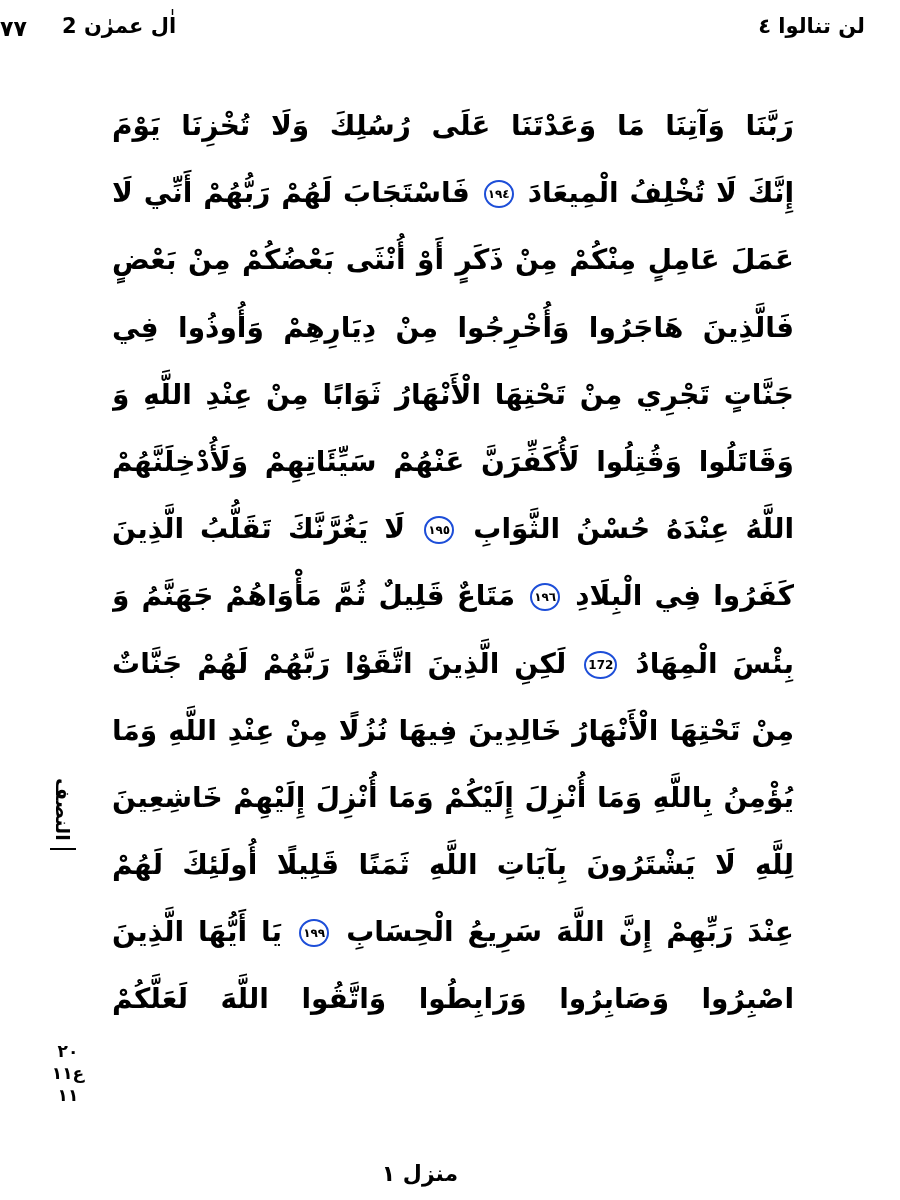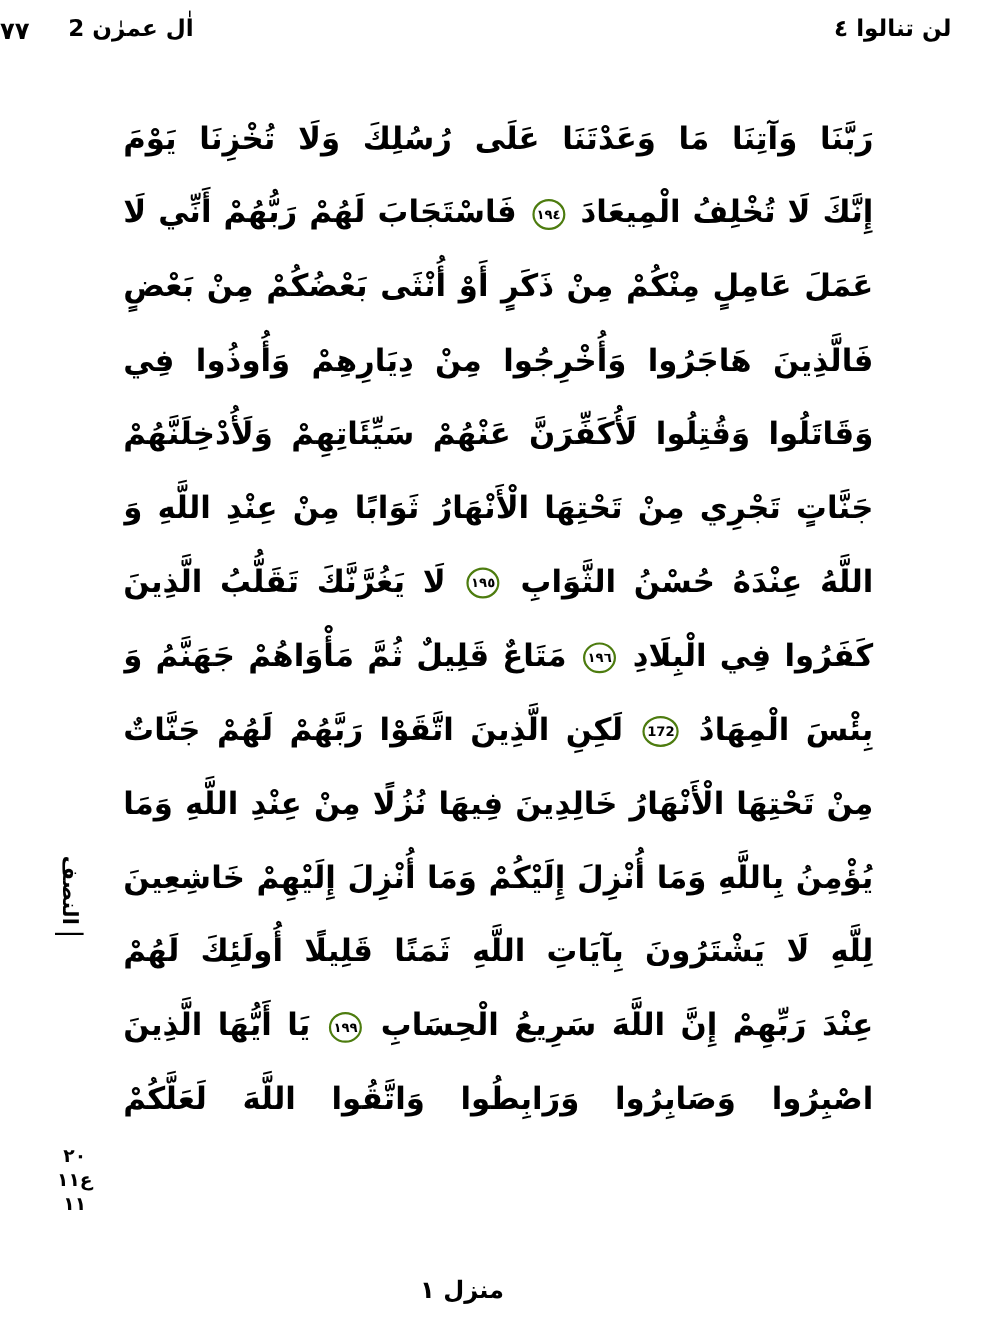--- a/index.html
+++ b/index.html
@@ -20,21 +20,21 @@
   }
   .line{
     direction:rtl;
     font-size:28px;font-weight:bold;
     height:67.2px;line-height:67.2px;
     text-align:justify;text-align-last:justify;
     white-space:normal;overflow:hidden;
   }
   .ayah-marker{
     display:inline-block;
-    border:2px solid #4d7c0f;border-radius:50%;
+    border:2px solid #1d4ed8;border-radius:50%;
     min-width:28px;height:28px;line-height:25px;
     padding:0 2px;box-sizing:border-box;
     text-align:center;text-align-last:center;
     font-size:12px;font-weight:bold;
     vertical-align:middle;
     margin:0 3px;
   }
   
   .half-marker{
     position:absolute;left:40px;top:778px;width:46px;
@@ -67,22 +67,22 @@
   <div class="header-juz">لن تنالوا ٤</div>
   <div class="header-page">٧٧</div>
   <div class="header-surah">اٰل عمرٰن 2</div>
 </div>
 
 <div class="text-block">
     <div class="line" dir="rtl">رَبَّنَا وَآتِنَا مَا وَعَدْتَنَا عَلَى رُسُلِكَ وَلَا تُخْزِنَا يَوْمَ الْقِيَامَةِ</div>
     <div class="line" dir="rtl">إِنَّكَ لَا تُخْلِفُ الْمِيعَادَ <span class="ayah-marker">١٩٤</span> فَاسْتَجَابَ لَهُمْ رَبُّهُمْ أَنِّي لَا أُضِيعُ</div>
     <div class="line" dir="rtl">عَمَلَ عَامِلٍ مِنْكُمْ مِنْ ذَكَرٍ أَوْ أُنْثَى بَعْضُكُمْ مِنْ بَعْضٍ</div>
     <div class="line" dir="rtl">فَالَّذِينَ هَاجَرُوا وَأُخْرِجُوا مِنْ دِيَارِهِمْ وَأُوذُوا فِي سَبِيلِي</div>
+    <div class="line" dir="rtl">جَنَّاتٍ تَجْرِي مِنْ تَحْتِهَا الْأَنْهَارُ ثَوَابًا مِنْ عِنْدِ اللَّهِ وَ</div>
     <div class="line" dir="rtl">وَقَاتَلُوا وَقُتِلُوا لَأُكَفِّرَنَّ عَنْهُمْ سَيِّئَاتِهِمْ وَلَأُدْخِلَنَّهُمْ</div>
-    <div class="line" dir="rtl">جَنَّاتٍ تَجْرِي مِنْ تَحْتِهَا الْأَنْهَارُ ثَوَابًا مِنْ عِنْدِ اللَّهِ وَ</div>
     <div class="line" dir="rtl">اللَّهُ عِنْدَهُ حُسْنُ الثَّوَابِ <span class="ayah-marker">١٩٥</span> لَا يَغُرَّنَّكَ تَقَلُّبُ الَّذِينَ</div>
     <div class="line" dir="rtl">كَفَرُوا فِي الْبِلَادِ <span class="ayah-marker">١٩٦</span> مَتَاعٌ قَلِيلٌ ثُمَّ مَأْوَاهُمْ جَهَنَّمُ وَ</div>
     <div class="line" dir="rtl">بِئْسَ الْمِهَادُ <span class="ayah-marker">172</span> لَكِنِ الَّذِينَ اتَّقَوْا رَبَّهُمْ لَهُمْ جَنَّاتٌ تَجْرِي</div>
     <div class="line" dir="rtl">مِنْ تَحْتِهَا الْأَنْهَارُ خَالِدِينَ فِيهَا نُزُلًا مِنْ عِنْدِ اللَّهِ وَمَا</div>
     <div class="line" dir="rtl">يُؤْمِنُ بِاللَّهِ وَمَا أُنْزِلَ إِلَيْكُمْ وَمَا أُنْزِلَ إِلَيْهِمْ خَاشِعِينَ</div>
     <div class="line" dir="rtl">لِلَّهِ لَا يَشْتَرُونَ بِآيَاتِ اللَّهِ ثَمَنًا قَلِيلًا أُولَئِكَ لَهُمْ أَجْرُهُمْ</div>
     <div class="line" dir="rtl">عِنْدَ رَبِّهِمْ إِنَّ اللَّهَ سَرِيعُ الْحِسَابِ <span class="ayah-marker">١٩٩</span> يَا أَيُّهَا الَّذِينَ آمَنُوا</div>
     <div class="line" dir="rtl">اصْبِرُوا وَصَابِرُوا وَرَابِطُوا وَاتَّقُوا اللَّهَ لَعَلَّكُمْ تُفْلِحُونَ  ع</div>
   </div>
 

